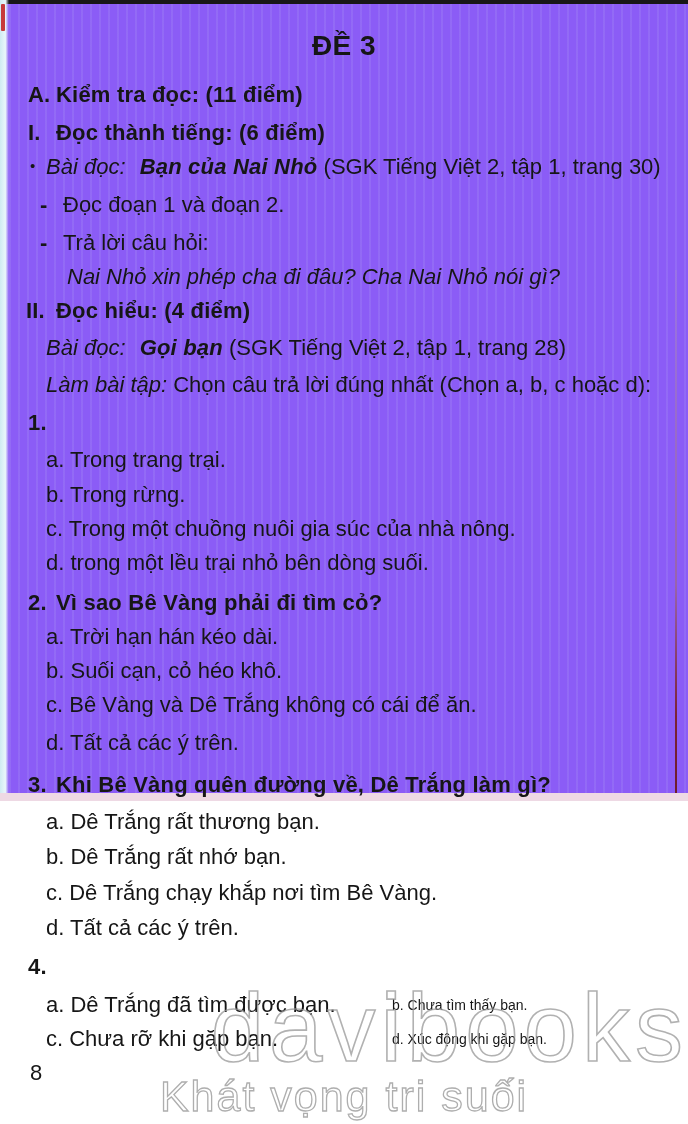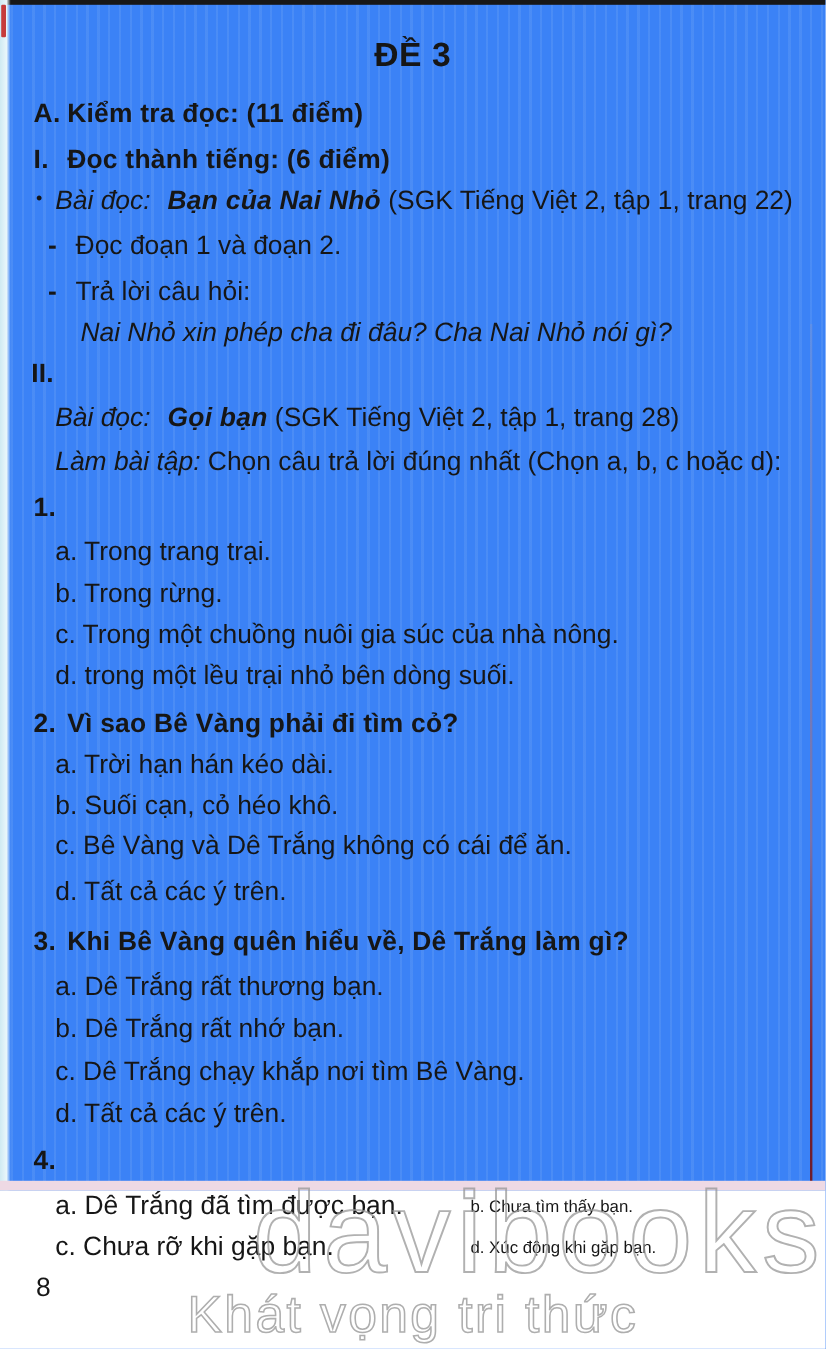--- a/index.html
+++ b/index.html
@@ -3,22 +3,22 @@
 <meta charset="utf-8">
 <style>
   html,body{margin:0;padding:0;}
   body{
     width:688px;height:1124px;
     font-family:"Liberation Sans",sans-serif;
     background:#ffffff;
     overflow:hidden;
   }
   .page{
-    position:relative;width:688px;height:992px;
-    background:#3b82f6;
+    position:relative;width:688px;height:801px;
+    background:#8b5cf6;
     color:#161616;
   }
   
   .page::before{
     content:"";position:absolute;inset:0;pointer-events:none;
     background:repeating-linear-gradient(90deg,rgba(214,232,240,0.10) 0 2px,transparent 2px 9px);
   }
   
   .edge-top{position:absolute;top:0;left:0;right:0;height:4px;background:#171717;}
   .edge-left{position:absolute;top:0;bottom:0;left:0;width:9px;
@@ -87,36 +87,37 @@
 
   <div class="line heading" style="top:118px">
     <span class="marker">I.</span>
     <span>Đọc thành tiếng: (6 điểm)</span>
   </div>
 
   <div class="line para" style="top:152px">
     <span class="bullet">•</span>
     <span class="italic">Bài đọc:</span><span class="sp"></span>
     <span class="bolditalic">Bạn của Nai Nhỏ</span>
-    <span>(SGK Tiếng Việt 2, tập 1, trang 22)</span>
+    <span>(SGK Tiếng Việt 2, tập 1, trang 30)</span>
   </div>
 
   <div class="line task" style="top:190px">
     <span class="dash">-</span>
     <span>Đọc đoạn 1 và đoạn 2.</span>
   </div>
   <div class="line task" style="top:228px">
     <span class="dash">-</span>
     <span>Trả lời câu hỏi:</span>
   </div>
 
   <div class="line iq" style="top:262px">Nai Nhỏ xin phép cha đi đâu? Cha Nai Nhỏ nói gì?</div>
 
   <div class="line heading" style="top:296px">
     <span class="marker" style="left:26px">II.</span>
+    <span>Đọc hiểu: (4 điểm)</span>
   </div>
 
   <div class="line para" style="top:333px">
     <span class="italic">Bài đọc:</span><span class="sp"></span>
     <span class="bolditalic">Gọi bạn</span>
     <span>(SGK Tiếng Việt 2, tập 1, trang 28)</span>
   </div>
 
   <div class="line para" style="top:370px">
     <span class="italic">Làm bài tập:</span>
@@ -135,37 +136,37 @@
     <span class="marker">2.</span>
     <span>Vì sao Bê Vàng phải đi tìm cỏ?</span>
   </div>
   <div class="line opt" style="top:622px">a. Trời hạn hán kéo dài.</div>
   <div class="line opt" style="top:656px">b. Suối cạn, cỏ héo khô.</div>
   <div class="line opt" style="top:690px">c. Bê Vàng và Dê Trắng không có cái để ăn.</div>
   <div class="line opt" style="top:728px">d. Tất cả các ý trên.</div>
 
   <div class="line heading" style="top:770px">
     <span class="marker">3.</span>
-    <span>Khi Bê Vàng quên hiểu về, Dê Trắng làm gì?</span>
+    <span>Khi Bê Vàng quên đường về, Dê Trắng làm gì?</span>
   </div>
   <div class="line opt" style="top:807px">a. Dê Trắng rất thương bạn.</div>
   <div class="line opt" style="top:842px">b. Dê Trắng rất nhớ bạn.</div>
   <div class="line opt" style="top:878px">c. Dê Trắng chạy khắp nơi tìm Bê Vàng.</div>
   <div class="line opt" style="top:913px">d. Tất cả các ý trên.</div>
 
   <div class="line heading" style="top:952px">
     <span class="marker">4.</span>
   </div>
   <div class="q4grid" style="top:990px">
     <span class="cell-left">a. Dê Trắng đã tìm được bạn.</span>
     <span class="cell-right">b. Chưa tìm thấy bạn.</span>
   </div>
   <div class="q4grid" style="top:1024px">
     <span class="cell-left">c. Chưa rỡ khi gặp bạn.</span>
     <span class="cell-right">d. Xúc động khi gặp bạn.</span>
   </div>
 
   <div class="wm wm-brand">davibooks</div>
-  <div class="wm wm-slogan">Khát vọng tri thức</div>
+  <div class="wm wm-slogan">Khát vọng tri suối</div>
 
   <div class="pageno">8</div>
 
 </div>
 
 </body></html>

